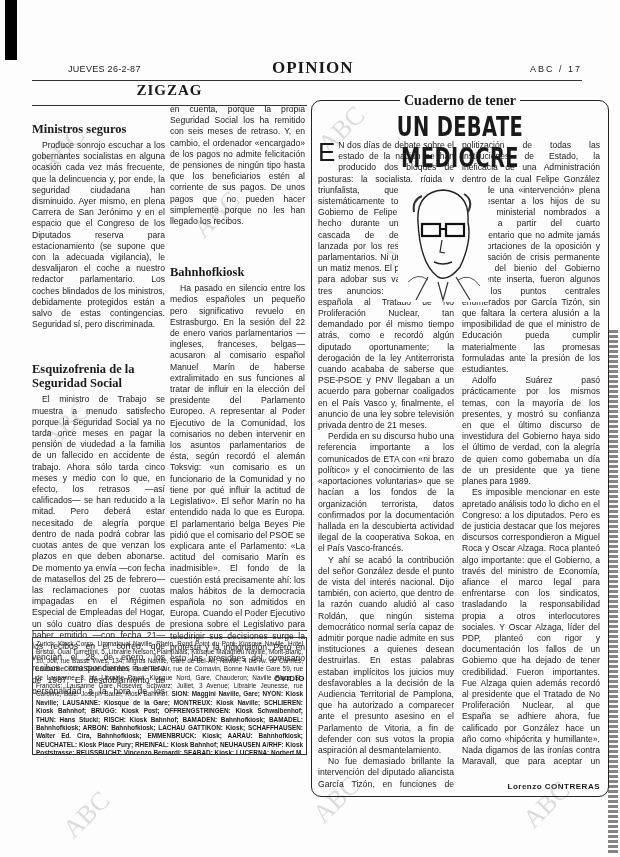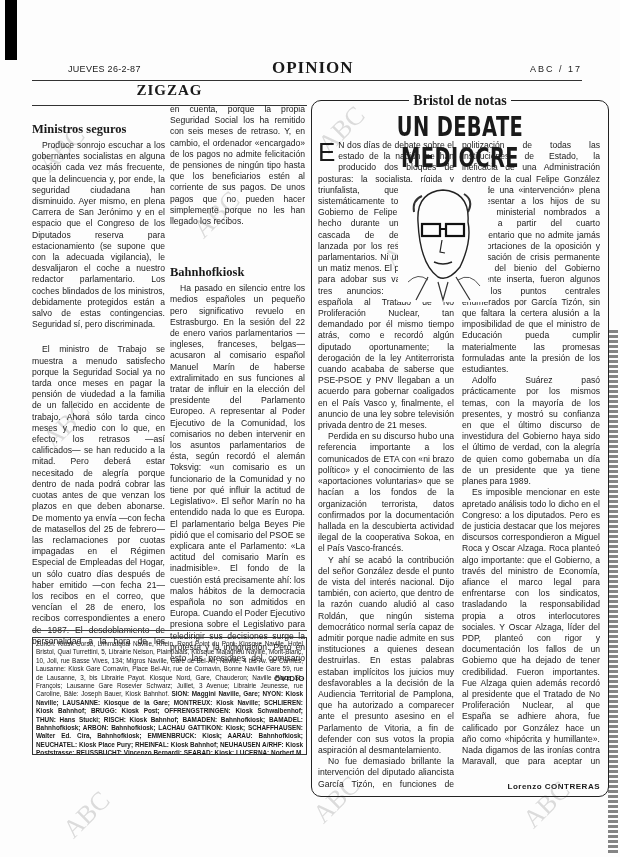--- a/index.html
+++ b/index.html
@@ -45,40 +45,41 @@
   <span class="hdr-section">OPINION</span>
   <span class="hdr-page">ABC / 17</span>
 </div>
 
 <div class="zigzag-title">ZIGZAG</div>
 
 <div class="col" style="left:32px; top:104px; width:133px;">
   <div class="art-title">Ministros seguros</div>
   <p>Produce sonrojo escuchar a los gobernantes socialistas en alguna ocasión cada vez más frecuente, que la delincuencia y, por ende, la seguridad ciudadana han disminuido. Ayer mismo, en plena Carrera de San Jerónimo y en el espacio que el Congreso de los Diputados reserva para estacionamiento (se supone que con la adecuada vigilancia), le desvalijaron el coche a nuestro redactor parlamentario. Los coches blindados de los ministros, debidamente protegidos están a salvo de estas contingencias. Seguridad sí, pero discriminada.</p>
   <div style="height:14px"></div>
+  <div class="art-title">Esquizofrenia de la Seguridad Social</div>
   <p style="height:300px; overflow:hidden;">El ministro de Trabajo se muestra a menudo satisfecho porque la Seguridad Social ya no tarda once meses en pagar la pensión de viudedad a la familia de un fallecido en accidente de trabajo. Ahora sólo tarda cinco meses y medio con lo que, en efecto, los retrasos —así calificados— se han reducido a la mitad. Pero deberá estar necesitado de alegría porque dentro de nada podrá cobrar las cuotas antes de que venzan los plazos en que deben abonarse. De momento ya envía —con fecha de matasellos del 25 de febrero— las reclamaciones por cuotas impagadas en el Régimen Especial de Empleadas del Hogar, un sólo cuatro días después de haber emitido —con fecha 21— los recibos en el correo, que vencían el 28 de enero, los recibos correspondientes a enero de 1987. El desdoblamiento de personalidad a la hora de los cobros y de los pagos produce estos despropósitos. Se reclaman los pagos de enero y febrero cuando nadie ha tenido tiempo de remitirlos a un Banco para su abono mensual.</p>
 </div>
 
 <div class="col" style="left:170px; top:104px; width:135px;">
   <p style="text-indent:0">en cuenta, porque la propia Seguridad Social los ha remitido con seis meses de retraso. Y, en cambio, el ordenador «encargado» de los pagos no admite felicitación de pensiones de ningún tipo hasta que los beneficiarios estén al corriente de sus pagos. De unos pagos que no pueden hacer simplemente porque no les han llegado los recibos.</p>
   <div style="height:20px"></div>
   <div class="art-title">Bahnhofkiosk</div>
   <p style="height:378px; overflow:hidden;">Ha pasado en silencio entre los medios españoles un pequeño pero significativo revuelo en Estrasburgo. En la sesión del 22 de enero varios parlamentarios —ingleses, franceses, belgas— acusaron al comisario español Manuel Marín de haberse extralimitado en sus funciones al tratar de influir en la elección del presidente del Parlamento Europeo. A representar al Poder Ejecutivo de la Comunidad, los comisarios no deben intervenir en los asuntos parlamentarios de ésta, según recordó el alemán Toksvig: «un comisario es un funcionario de la Comunidad y no tiene por qué influir la actitud de Legislativo». El señor Marín no ha entendido nada lo que es Europa. El parlamentario belga Beyes Pie pidió que el comisario del PSOE se explicara ante el Parlamento: «La actitud del comisario Marín es inadmisible». El fondo de la cuestión está precisamente ahí: los malos hábitos de la democracia española no son admitidos en Europa. Cuando el Poder Ejecutivo presiona sobre el Legislativo para teledirigir sus decisiones surge la protesta y la indignación. Pero en esto las presiones del comisario español sirvieron para poco: el británico Henry Plumb fue elegido presidente del Parlamento de los Doce frente al candidato del PSOE, Enrique Barón.</p>
   <div class="author-sig">OVIDIO</div>
 </div>
 
 <div class="hr" style="left:32px; top:630px; width:275px;"></div>
 
 <div class="notice">
   <span>Zurich: Kiosk Corso, Limmatquai Naville, Rhein, Rond Point du Pont, Kiosque Naville, Hotel Bristol, Quai Turrettini, 5, Librairie Nelson, Plainpalais, Kiosque Malagnou Naville, Mont-Blanc, 10, Joli, rue Basse Vives, 134; Migros Naville, Gare de Bel-Air; Naville, 4 bis Av. de Carmes, Lausanne: Kiosk Gare Cornavin, Place Bel-Air, rue de Cornavin, Bonne Naville Gare 59, rue de Lausanne, 3, bis Librairie Payot. Kiosque Nord, Gare, Chauderon; Naville Place St-François; Lausanne Gare Rosevier Schwarz; Juillet, 3 Avenue; Librairie Jeunesse, rue Caroline, Bâle: Joseph Bauer, Kiosk Bahnhof.</span>
   <b>SION: Maggini Naville, Gare; NYON: Kiosk Naville; LAUSANNE: Kiosque de la Gare; MONTREUX: Kiosk Naville; SCHLIEREN: Kiosk Bahnhof; BRUGG: Kiosk Post; OFFRENGSTRINGEN: Kiosk Schwalbenhof; THUN: Hans Stucki; RISCH: Kiosk Bahnhof; BAMADEN: Bahnhofkiosk; BAMADEL: Bahnhofkiosk; ARBON: Bahnhofkiosk; LACHAU GATTIKON: Kiosk; SCHAFFHAUSEN: Walter Ed. Cira, Bahnhofkiosk; EMMENBRUCK: Kiosk; AARAU: Bahnhofkiosk; NEUCHATEL: Kiosk Place Pury; RHEINFAL: Kiosk Bahnhof; NEUHAUSEN A/RHF: Kiosk Poststrasse; REUSSBUCHT: Vincenzo Bernardi; SEABAD: Kiosk; LUCERNA: Norbert M. Bahnhofkiosk.</b>
 </div>
 
 <div class="box">
-  <div class="box-kicker"><span>Bristol de notas</span></div>
+  <div class="box-kicker"><span>Cuaderno de tener</span></div>
   <div class="box-title">UN DEBATE MEDIOCRE</div>
 </div>
 
 <div class="col" style="left:318px; top:140px; width:136px; height:650px; overflow:hidden;">
   <span class="dropcap">E</span>
   <p style="text-indent:0">N dos días de debate sobre el estado de la nación se han producido dos bloques de posturas: la socialista, rígida y triunfalista, que aplaude sistemáticamente todo lo que el Gobierno de Felipe González ha hecho durante un año, y la cascada de descalificaciones lanzada por los restantes grupos parlamentarios. Ni un matiz más ni un matiz menos. El presidente trajo para adobar sus vaciedades con tres anuncios: la adhesión española al Tratado de No Proliferación Nuclear, tan demandado por él mismo tiempo atrás, como e recordó algún diputado oportunamente; la derogación de la ley Antiterrorista cuando acababa de saberse que PSE-PSOE y PNV llegaban a un acuerdo para gobernar coaligados en el País Vasco y, finalmente, el anuncio de una ley sobre televisión privada dentro de 21 meses.</p>
   <p>Perdida en su discurso hubo una referencia importante a los comunicados de ETA con «ni brazo político» y el conocimiento de las «aportaciones voluntarias» que se hacían a los fondos de la organización terrorista, datos confirmados por la documentación hallada en la descubierta actividad ilegal de la cooperativa Sokoa, en el País Vasco-francés.</p>
   <p>Y ahí se acabó la contribución del señor González desde el punto de vista del interés nacional. Dijo también, con acierto, que dentro de la razón cuando aludió al caso Roldán, que ningún sistema democrático normal sería capaz de admitir porque nadie admite en sus instituciones a quienes desean destruirlas. En estas palabras estaban implícitos los juicios muy desfavorables a la decisión de la Audiencia Territorial de Pamplona, que ha autorizado a comparecer ante el presunto asesino en el Parlamento de Vitoria, a fin de defender con sus votos la propia aspiración al desmantelamiento.</p>
   <p>No fue demasiado brillante la intervención del diputado aliancista García Tizón, en funciones de portavoz del Grupo Popular. Pero tampoco cabe decir que anduviera desacertado. La denuncia del enchufismo y del amiguismo, la</p>
 </div>

